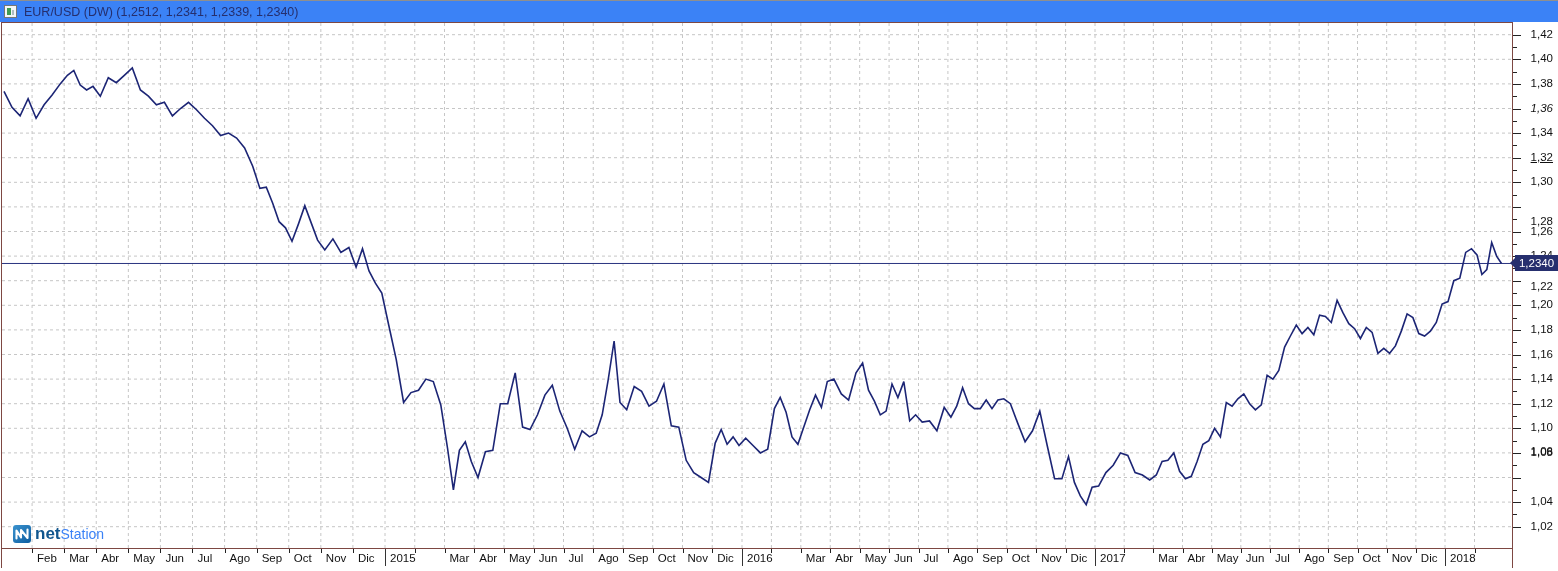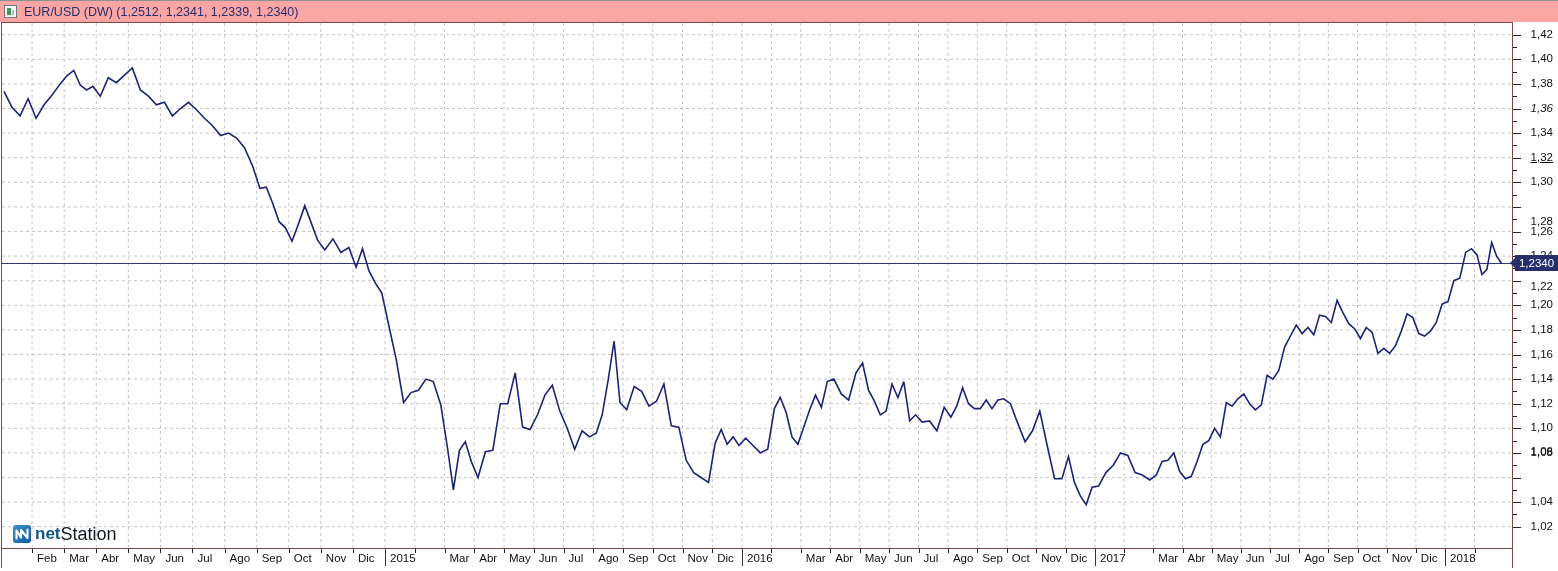--- a/index.html
+++ b/index.html
@@ -1,20 +1,20 @@
 <!DOCTYPE html>
 <html><head>
 <meta charset="utf-8">
 <style>
   html,body{margin:0;padding:0;background:#ffffff;}
   #root{position:relative;width:1558px;height:571px;background:#ffffff;overflow:hidden;
         font-family:"Liberation Sans",sans-serif;}
   #topline{position:absolute;left:0;top:0;width:1558px;height:1px;background:#8f8f8f;}
   
-  #titlebar{position:absolute;left:0;top:1px;width:1558px;height:21px;background:#fca5a5;}
+  #titlebar{position:absolute;left:0;top:1px;width:1558px;height:21px;background:#3b82f6;}
   #chart-icon{position:absolute;left:4px;top:4px;width:13px;height:13px;border:1px solid #767676;background:#f4f6f6;box-sizing:border-box;}
   #chart-icon .g{position:absolute;left:2px;top:2px;width:4px;height:7px;background:#3f9a52;}
   #chart-icon .b{position:absolute;left:7px;top:4px;width:2px;height:5px;background:#b0bcc2;}
   #title-text{position:absolute;left:24px;top:4px;font-size:12.5px;color:#252f6e;white-space:nowrap;}
   
   #frame{position:absolute;left:1px;top:22px;width:1512px;height:546px;border:1px solid #7d4742;box-sizing:border-box;background:#fff;}
   #plot{position:absolute;left:0;top:0;width:1510px;height:525px;display:block;}
   #xaxis{position:absolute;left:0;top:525px;width:1510px;height:19px;border-top:1px solid #7d4742;background:#fff;}
   .xtick{position:absolute;top:0;width:1px;height:4px;background:#222;}
   .xtick.year{height:17px;background:#333;}
@@ -27,21 +27,21 @@
   .ylabel{position:absolute;right:5px;font-size:11.5px;color:#111;}
   
   #price-tag{position:absolute;left:2px;width:43px;height:16px;background:#262f6e;color:#fff;
              font-size:11.5px;line-height:16px;text-align:center;z-index:5;}
   #price-tag:before{content:"";position:absolute;left:-5px;top:3px;border:5px solid transparent;border-right-color:#262f6e;border-left:none;}
   
   #logo{position:absolute;left:13px;top:512px;height:20px;display:flex;align-items:center;z-index:3;margin-top:12px;}
   #logo-icon{width:18px;height:18px;border-radius:3px;background:linear-gradient(135deg,#3b93cf,#0d5c9f);margin-right:4px;}
   #logo-icon svg{display:block;}
   .logo-net{font-size:17px;font-weight:bold;color:#11568e;letter-spacing:0px;}
-  .logo-station{font-size:18px;color:#0f172a;}
+  .logo-station{font-size:14px;color:#3b82f6;}
 </style>
 </head>
 <body>
 
 <div id="root">
   <div id="topline"></div>
 
   <div id="titlebar">
     <span id="chart-icon">
       <span class="g"></span>

